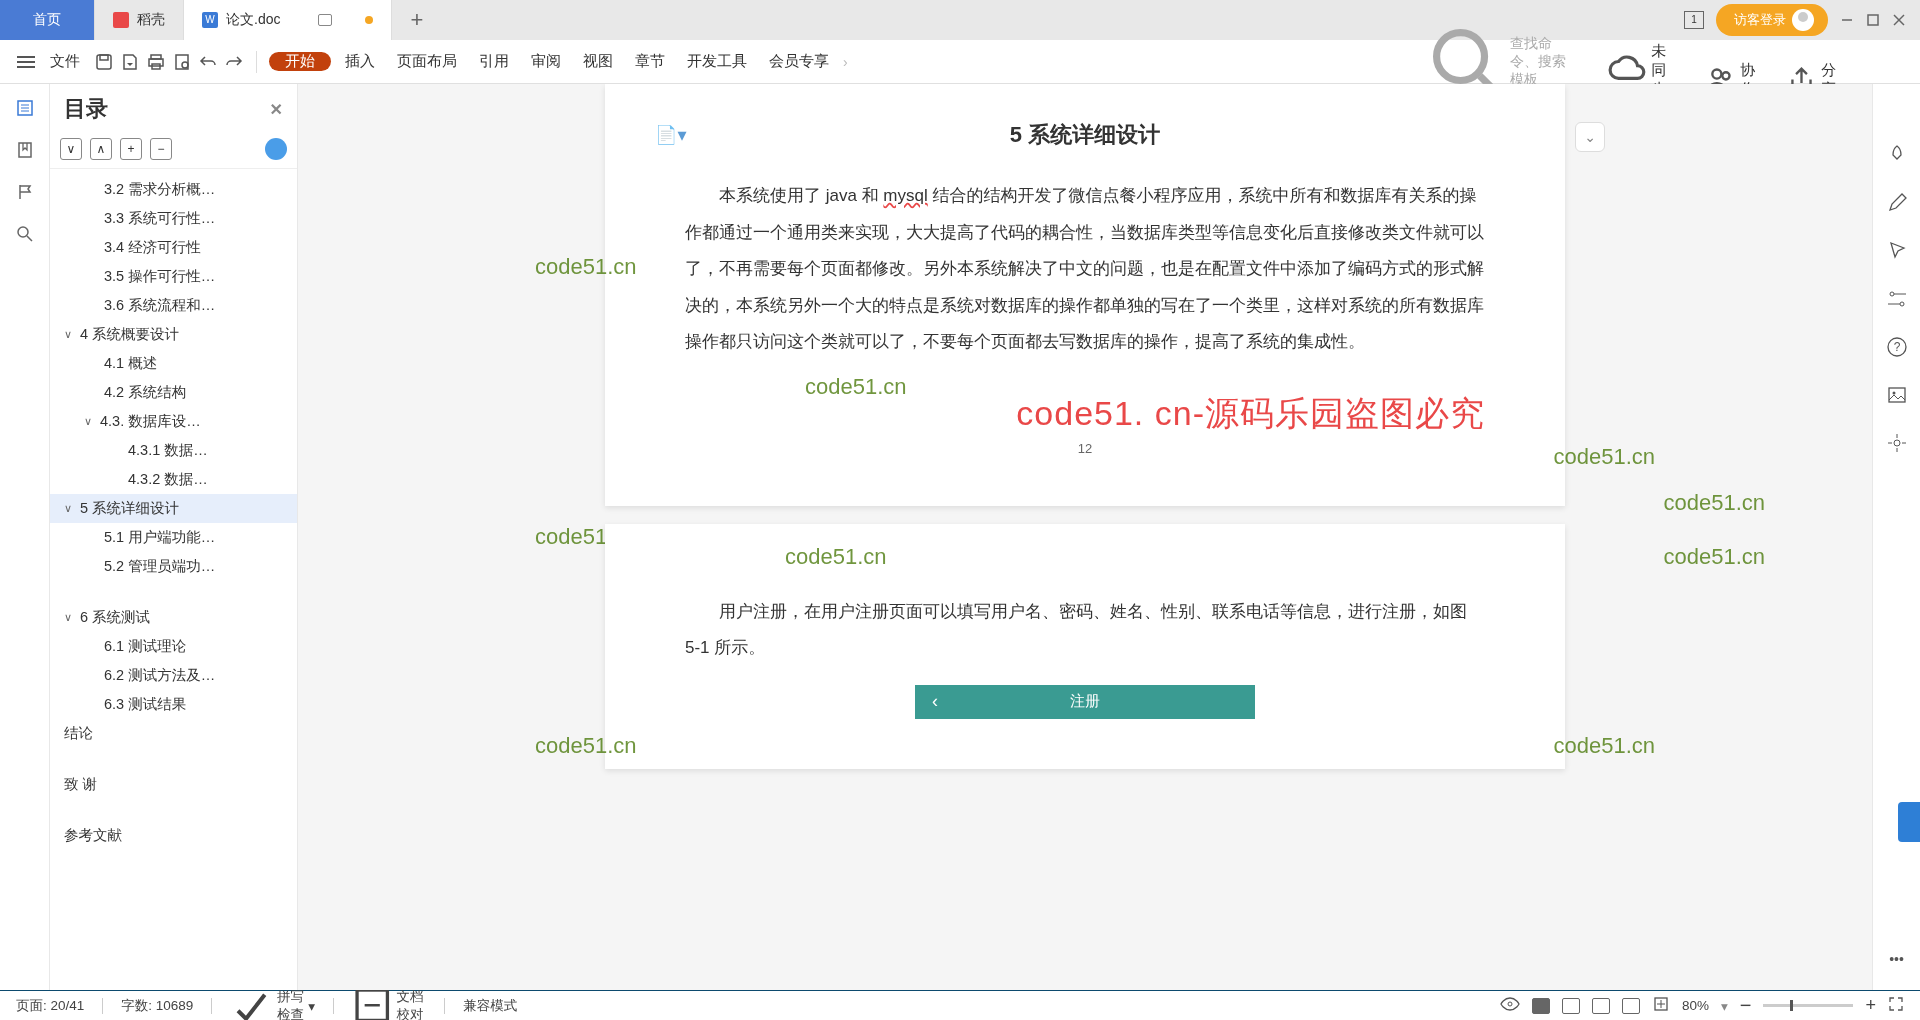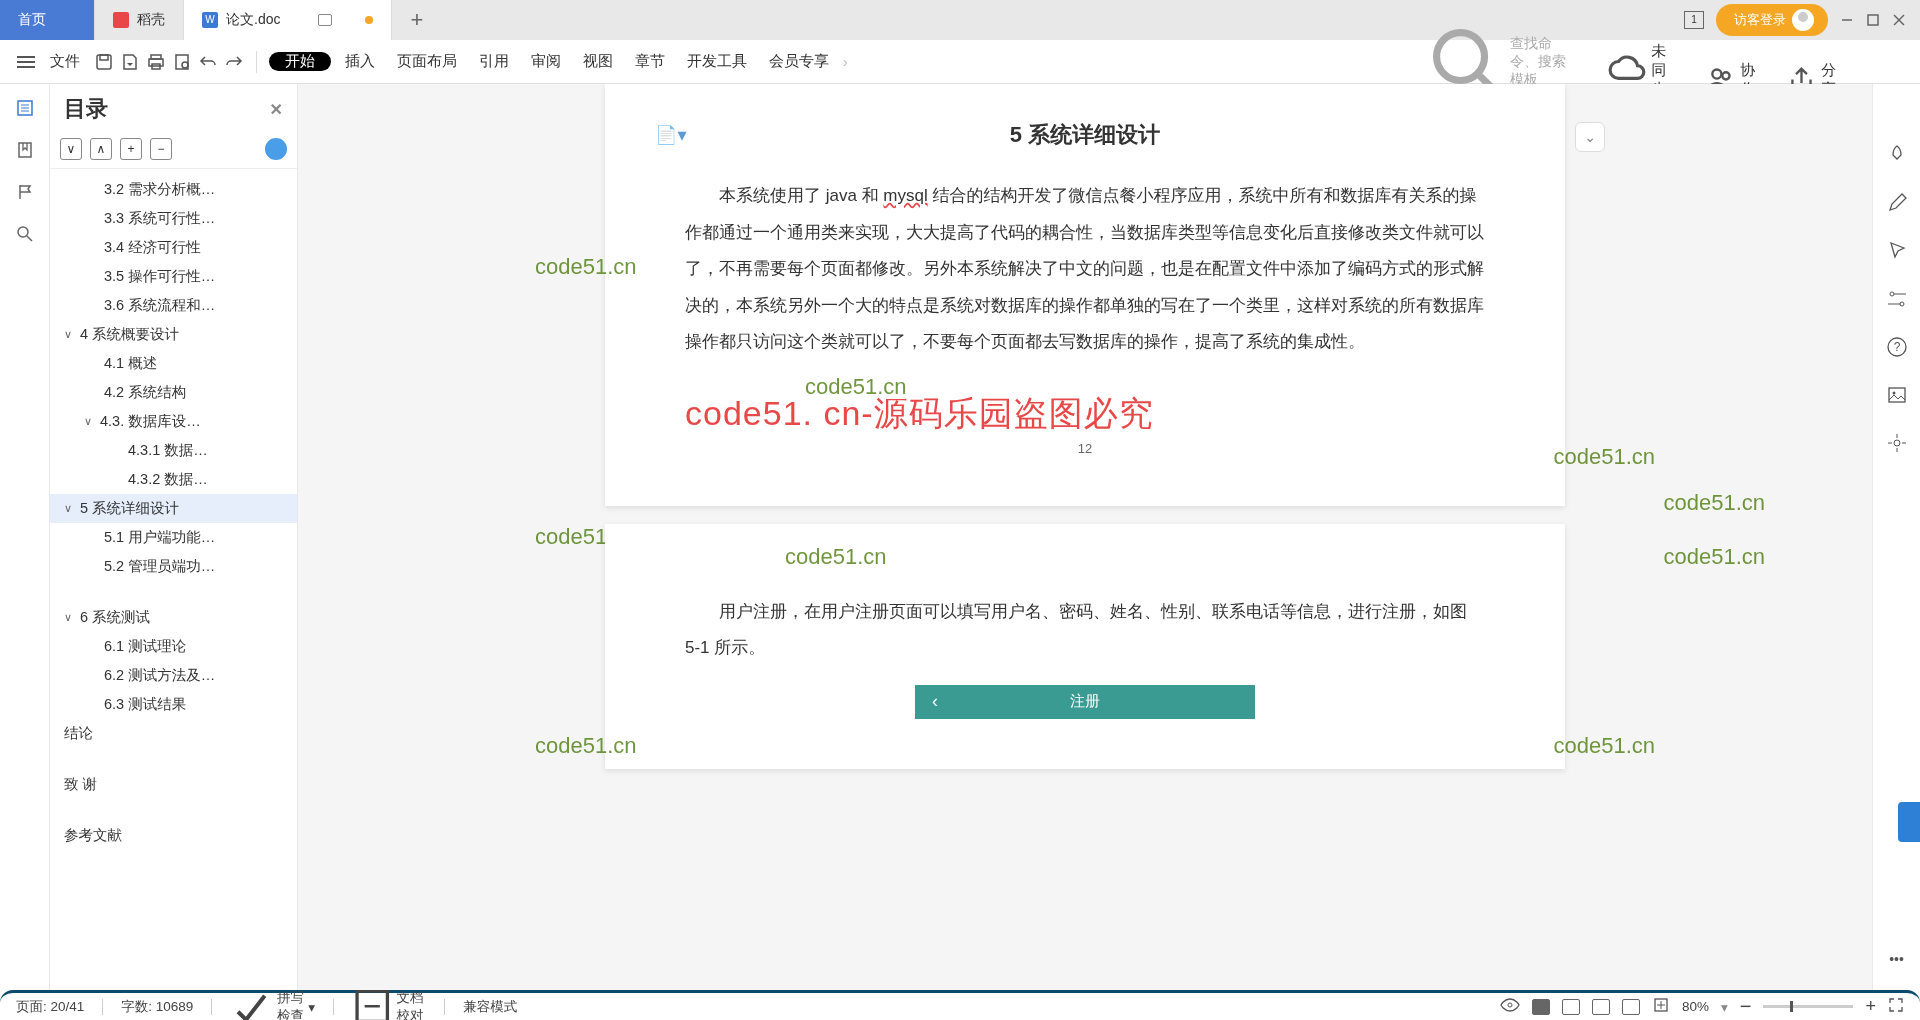--- a/index.html
+++ b/index.html
@@ -1,38 +1,38 @@
 <!DOCTYPE html>
 <html><head>
 <meta charset="utf-8">
 <style>
 * { margin:0; padding:0; box-sizing:border-box; font-family:"Microsoft YaHei","PingFang SC",sans-serif; }
 body { width:1920px; height:1020px; background:#fff; overflow:hidden; font-size:14px; color:#333; display:flex; flex-direction:column; }
 .tabbar { height:40px; background:#e8e8e8; display:flex; align-items:center; }
 .tab { height:40px; padding:0 18px; display:flex; align-items:center; gap:8px; cursor:pointer; border-right:1px solid #ddd; }
-.tab.home { background:#4a7bd4; color:#fff; width:95px; justify-content:flex-start; }
+.tab.home { background:#4a7bd4; color:#fff; width:95px; justify-content:center; }
 .tab.active { background:#fff; }
 .tab .ico { width:16px; height:16px; display:inline-block; }
 .ico-dao { background:#e94848; border-radius:2px; }
 .ico-w { background:#3a7ad6; border-radius:2px; color:#fff; font-size:10px; line-height:16px; text-align:center; }
 .tab-dot { width:8px; height:8px; border-radius:50%; background:#f5a623; margin-left:25px; }
 .tab .screen-ico { width:14px; height:12px; border:1.5px solid #888; border-radius:2px; margin-left:30px; }
 .tab-plus { padding:0 18px; font-size:22px; color:#666; cursor:pointer; }
 .tabbar-right { margin-left:auto; display:flex; align-items:center; gap:12px; padding-right:14px; }
 .pill-login { background:#f5a623; color:#fff; padding:5px 14px 5px 18px; border-radius:18px; display:flex; align-items:center; gap:6px; font-size:13px; }
 .avatar-c { width:22px; height:22px; border-radius:50%; background:#fff; position:relative; }
 .avatar-c::before{content:"";position:absolute;width:10px;height:10px;border-radius:50%;background:#ccc;top:3px;left:6px;}
 .win-ico { width:14px; height:14px; color:#666; cursor:pointer; display:flex; align-items:center; justify-content:center; }
 .boxed1 { width:20px; height:18px; border:1.5px solid #666; font-size:10px; text-align:center; line-height:15px; }
 .ribbon { height:44px; border-bottom:1px solid #e0e0e0; display:flex; align-items:center; padding:0 16px; gap:6px; }
 .rb-btn { padding:6px 8px; cursor:pointer; color:#333; font-size:15px; }
 .rb-ico { width:20px; height:20px; display:flex; align-items:center; justify-content:center; }
 .hamb { width:18px; height:2px; background:#555; box-shadow:0 -5px 0 #555,0 5px 0 #555; }
 .rb-sep { width:1px; height:22px; background:#ddd; margin:0 6px; }
-.rb-start { background:#000000; color:#fff; padding:0 16px; border-radius:14px; }
+.rb-start { background:#c2410c; color:#fff; padding:0 16px; border-radius:14px; }
 .ribbon-right { margin-left:auto; display:flex; align-items:flex-end; gap:14px; }
 .search-box { display:flex; align-items:center; gap:6px; color:#aaa; font-size:14px; padding:4px 10px; border:1px solid transparent; }
 .main { flex:1; display:flex; overflow:hidden; }
 .leftrail { width:50px; background:#fff; border-right:1px solid #e8e8e8; display:flex; flex-direction:column; align-items:center; padding-top:14px; gap:22px; }
 .rail-ico { width:20px; height:20px; cursor:pointer; color:#666; display:flex; align-items:center; justify-content:center; }
 .rail-ico.active { color:#3a7ad6; }
 .outline { width:248px; border-right:1px solid #e8e8e8; background:#fff; display:flex; flex-direction:column; }
 .outline-hd { padding:10px 14px; display:flex; align-items:center; justify-content:space-between; font-size:22px; font-weight:bold; }
 .outline-tools { padding:4px 10px 8px; display:flex; align-items:center; gap:8px; border-bottom:1px solid #eee; }
 .ot-box { width:22px; height:22px; border:1.5px solid #888; border-radius:3px; display:flex; align-items:center; justify-content:center; font-size:12px; cursor:pointer; }
@@ -43,33 +43,33 @@
 .toc-item.l2 { padding-left:54px; }
 .toc-item.l3 { padding-left:78px; }
 .toc-item.active { background:#e6eefb; }
 .chev { font-size:11px; color:#666; width:12px; }
 .canvas { flex:1; background:#f5f5f5; overflow:auto; position:relative; padding:0 0 40px; }
 .page { width:960px; margin:0 auto 18px; background:#fff; box-shadow:0 2px 6px rgba(0,0,0,.1); padding:36px 80px 50px; position:relative; }
 .page-ico { position:absolute; left:50px; top:40px; color:#5b9bd5; font-size:18px; }
 .doc-h1 { text-align:center; font-size:22px; font-weight:bold; margin-bottom:28px; }
 .doc-p { font-size:17px; line-height:2.15; text-indent:2em; }
 .doc-p .ul { text-decoration:underline wavy #e94848; }
-.red-wm { color:#e94848; font-size:34px; text-align:left; margin-top:30px; font-weight:normal; letter-spacing:1px; }
+.red-wm { color:#e94848; font-size:34px; text-align:right; margin-top:30px; font-weight:normal; letter-spacing:1px; }
 .pgnum { text-align:center; font-size:13px; color:#666; margin-top:4px; }
 .page2 { padding-top:70px; }
 .doc-h2 { font-size:19px; font-weight:bold; margin-bottom:18px; }
 .reg-bar { width:340px; height:34px; background:#3a9b92; color:#fff; display:flex; align-items:center; margin:18px auto 0; font-size:15px; }
 .reg-back { width:40px; text-align:center; font-size:18px; }
 .reg-txt { flex:1; text-align:center; padding-right:40px; }
 .wm { position:absolute; color:#4d7c0f; font-size:22px; pointer-events:none; opacity:.8; }
 .collapse-btn { position:absolute; right:-40px; top:38px; width:30px; height:30px; border:1px solid #ddd; border-radius:6px; background:#fff; display:flex; align-items:center; justify-content:center; color:#888; cursor:pointer; }
 .rightrail { width:48px; border-left:1px solid #e8e8e8; background:#fff; display:flex; flex-direction:column; align-items:center; padding-top:60px; gap:26px; }
 .rr-ico { width:22px; height:22px; color:#555; cursor:pointer; display:flex; align-items:center; justify-content:center; }
 .blue-tab { width:22px; height:40px; background:#2e7fd6; border-radius:4px 0 0 4px; margin-top:auto; margin-bottom:80px; align-self:flex-end; }
-.statusbar { height:30px; border-top:3px solid #0c4a6e; display:flex; align-items:center; padding:0 16px; gap:18px; font-size:13.5px; color:#444;border-radius:13px; }
+.statusbar { height:30px; border-top:1px solid #0c4a6e; display:flex; align-items:center; padding:0 16px; gap:18px; font-size:13.5px; color:#444; }
 .sb-sep { width:1px; height:16px; background:#ccc; }
 .sb-right { margin-left:auto; display:flex; align-items:center; gap:12px; }
 .sb-ico { width:18px; height:16px; border:1.5px solid #666; border-radius:2px; cursor:pointer; }
 .sb-ico.active { background:#666; }
 svg { width:100%; height:100%; }
 </style>
 </head>
 <body>
 
 <div class="tabbar">

